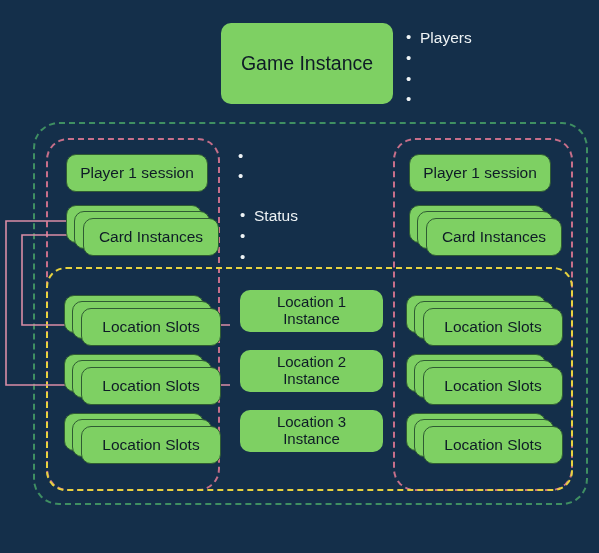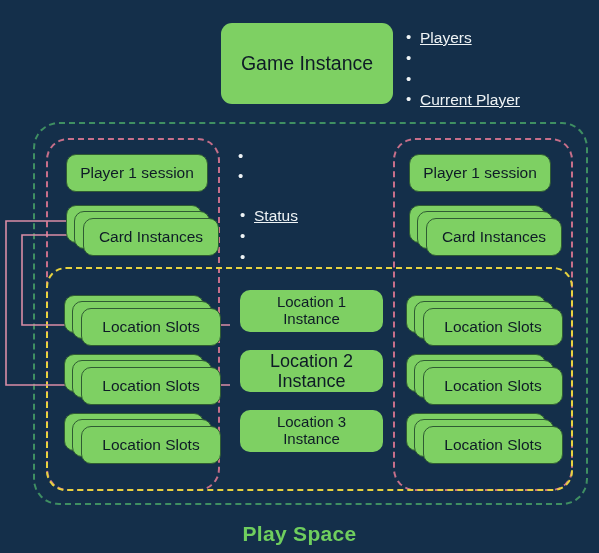--- a/index.html
+++ b/index.html
@@ -60,21 +60,21 @@
   .region.pink{border-color:#c76f8a;border-radius:22px;}
   .region.yellow{border-color:#e8d33f;border-radius:20px;}
 
   
   .bullets{position:absolute;z-index:6;color:#eef3f5;}
   .bullets .row{display:flex;align-items:flex-start;}
   .bullets .dot{
     width:14px;flex:0 0 14px;text-align:left;
     font-size:15px;line-height:1.35;color:#eef3f5;
   }
-  .bullets .txt{font-size:15.5px;line-height:1.38;white-space:nowrap;text-decoration:underline;}
+  .bullets .txt{font-size:15.5px;line-height:1.38;white-space:nowrap;}
 
   
   .caption{
     position:absolute;
     width:599px;text-align:center;
     color:#6fce5e;
     font-weight:bold;
     font-size:21px;
     letter-spacing:.3px;
     z-index:7;
@@ -96,36 +96,35 @@
 
   <div class="region yellow" style="left:46px;top:267px;width:527px;height:224px;"></div>
 
   <svg class="connectors" viewBox="0 0 599 553">
 
     <path d="M 200 221 L 6 221 L 6 385 L 230 385" fill="none" stroke="#d98da6" stroke-width="1.6"></path>
 
     <path d="M 160 235 L 22 235 L 22 325 L 230 325" fill="none" stroke="#d98da6" stroke-width="1.6"></path>
   </svg>
 
-  <div class="pill" id="game-instance" style="left:221px;top:23px;width:172px;height:81px;font-size:19.5px;border-radius:11px;">Game Instance</div>
+  <div class="pill" id="game-instance" style="left:221px;top:23px;width:172px;height:81px;font-size:19.5px;">Game Instance</div>
 
   <div class="bullets" style="left:406px;top:27px;">
     <div class="row">
       <span class="dot">•</span>
       <span class="txt">Players</span>
     </div>
     <div class="row">
       <span class="dot">•</span>
     </div>
     <div class="row">
       <span class="dot">•</span>
     </div>
     <div class="row">
       <span class="dot">•</span>
-      <span class="txt">Current Player</span>
     </div>
   </div>
 
   <div class="pill outlined" style="left:66px;top:154px;width:142px;height:38px;font-size:15.5px;">Player 1 session</div>
 
   <div class="stack" style="left:66px;top:205px;width:155px;height:52px;">
     <div class="layer" style="left:0px;top:0px;width:136px;height:38px;"></div>
     <div class="layer" style="left:8px;top:6px;width:136px;height:38px;"></div>
     <div class="front" style="left:17px;top:13px;width:136px;height:38px;font-size:15.5px;">Card Instances</div>
   </div>
@@ -168,21 +167,21 @@
     <div class="row">
       <span class="dot">•</span>
     </div>
   </div>
 
   <div class="pill" style="left:240px;top:290px;width:143px;height:42px;font-size:15px;flex-direction:column;">
     <span>Location 1</span>
     <span>Instance</span>
   </div>
 
-  <div class="pill" style="left:240px;top:350px;width:143px;height:42px;font-size:18px;flex-direction:column;">
+  <div class="pill" style="left:240px;top:350px;width:143px;height:42px;font-size:15px;flex-direction:column;">
     <span>Location 2</span>
     <span>Instance</span>
   </div>
 
   <div class="pill" style="left:240px;top:410px;width:143px;height:42px;font-size:15px;flex-direction:column;">
     <span>Location 3</span>
     <span>Instance</span>
   </div>
 
   <div class="pill outlined" style="left:409px;top:154px;width:142px;height:38px;font-size:15.5px;">Player 1 session</div>
@@ -204,15 +203,14 @@
     <div class="layer" style="left:8px;top:6px;width:140px;height:38px;"></div>
     <div class="front" style="left:17px;top:13px;width:140px;height:38px;font-size:15.5px;">Location Slots</div>
   </div>
 
   <div class="stack" style="left:406px;top:413px;width:160px;height:52px;">
     <div class="layer" style="left:0px;top:0px;width:140px;height:38px;"></div>
     <div class="layer" style="left:8px;top:6px;width:140px;height:38px;"></div>
     <div class="front" style="left:17px;top:13px;width:140px;height:38px;font-size:15.5px;">Location Slots</div>
   </div>
 
-  <div class="caption" style="left:0px;top:522px;">Play Space</div>
 
 </div>
 
 </body></html>

